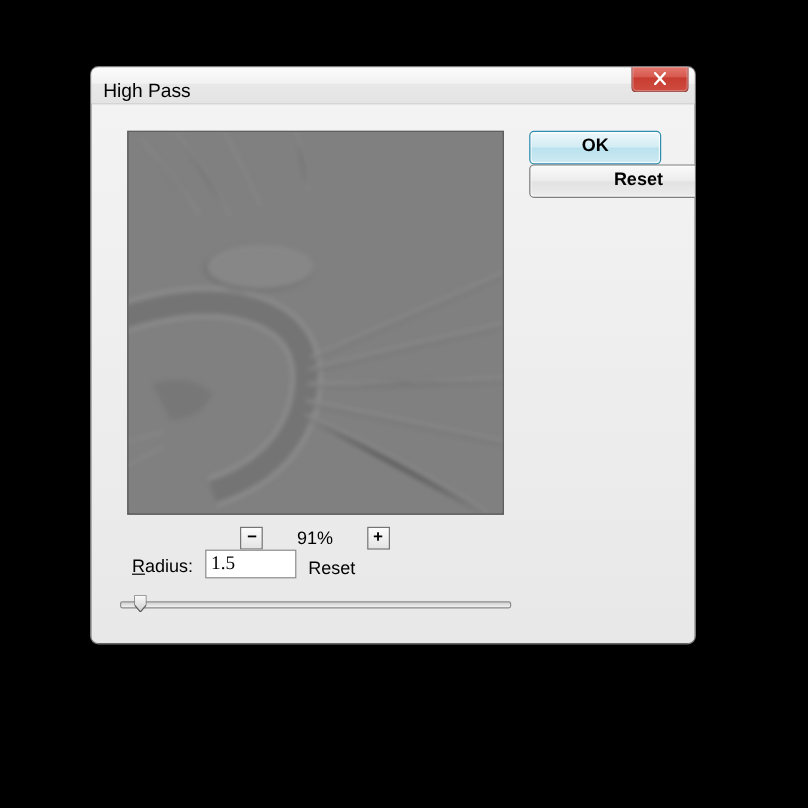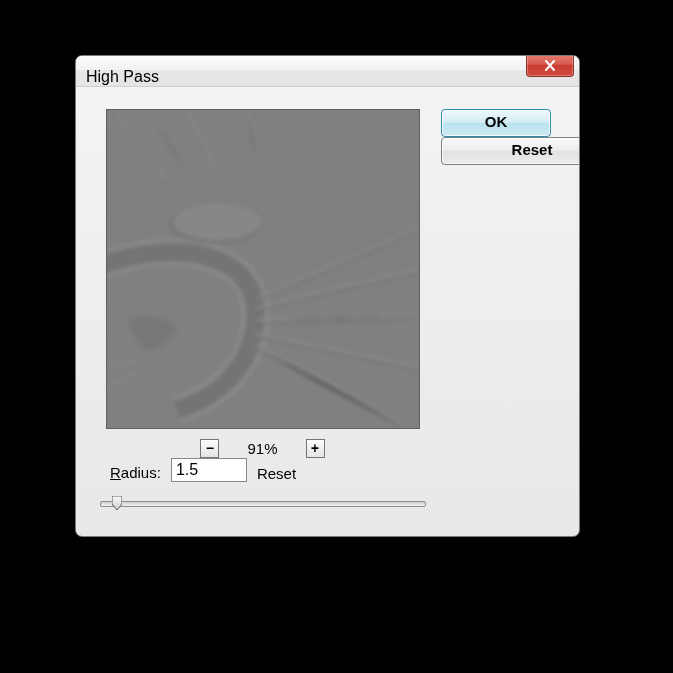--- a/index.html
+++ b/index.html
@@ -107,21 +107,21 @@
       margin-left: 12px;
     }
     .radiusrow .lbl { border-bottom:1px solid transparent;}
     .radiusrow .lbl .u{ text-decoration: underline;}
     .radiusrow input {
       width: 66px;
       height: 22px;
       border: 1px solid #888;
       font-size: 16px;
       padding: 0 4px;
-      font-family: Liberation Sans, sans-serif;
+      font-family: Liberation Serif, serif;
       background:#fff;
     }
     .radiusrow .unit{}
 
     .slider {
       margin-top: 12px;
       margin-left: 2px;
       width: 326px;
       position: relative;
       height: 18px;

